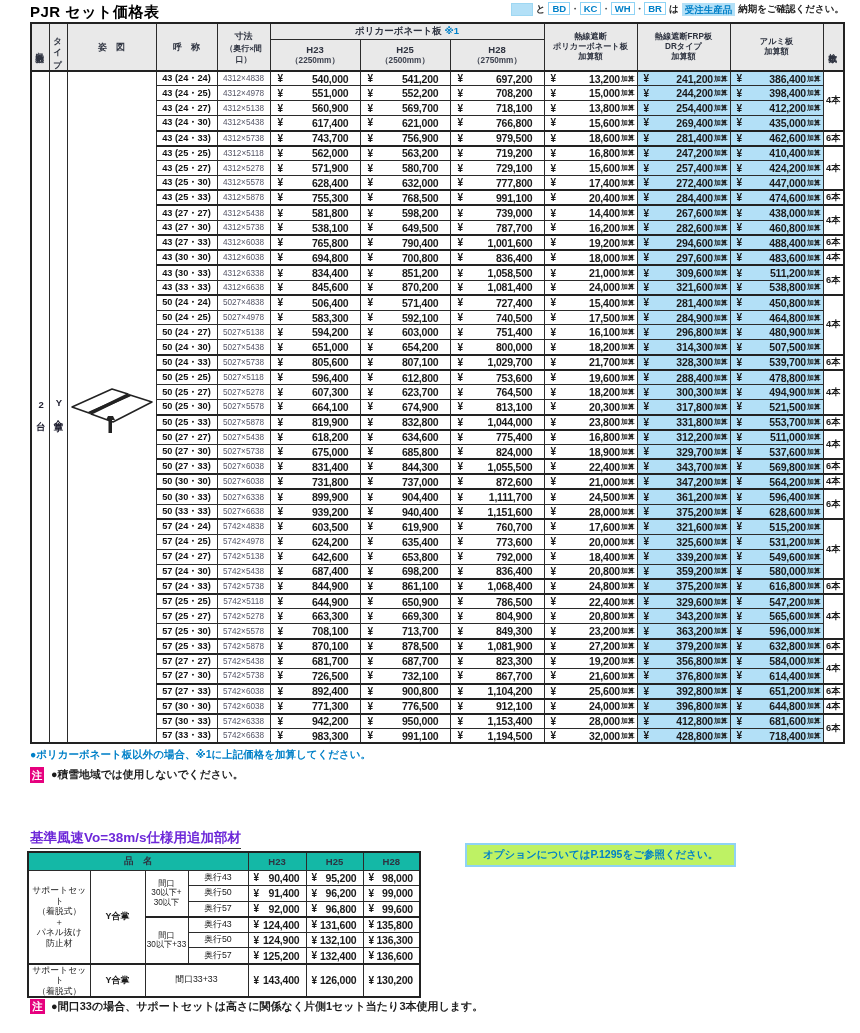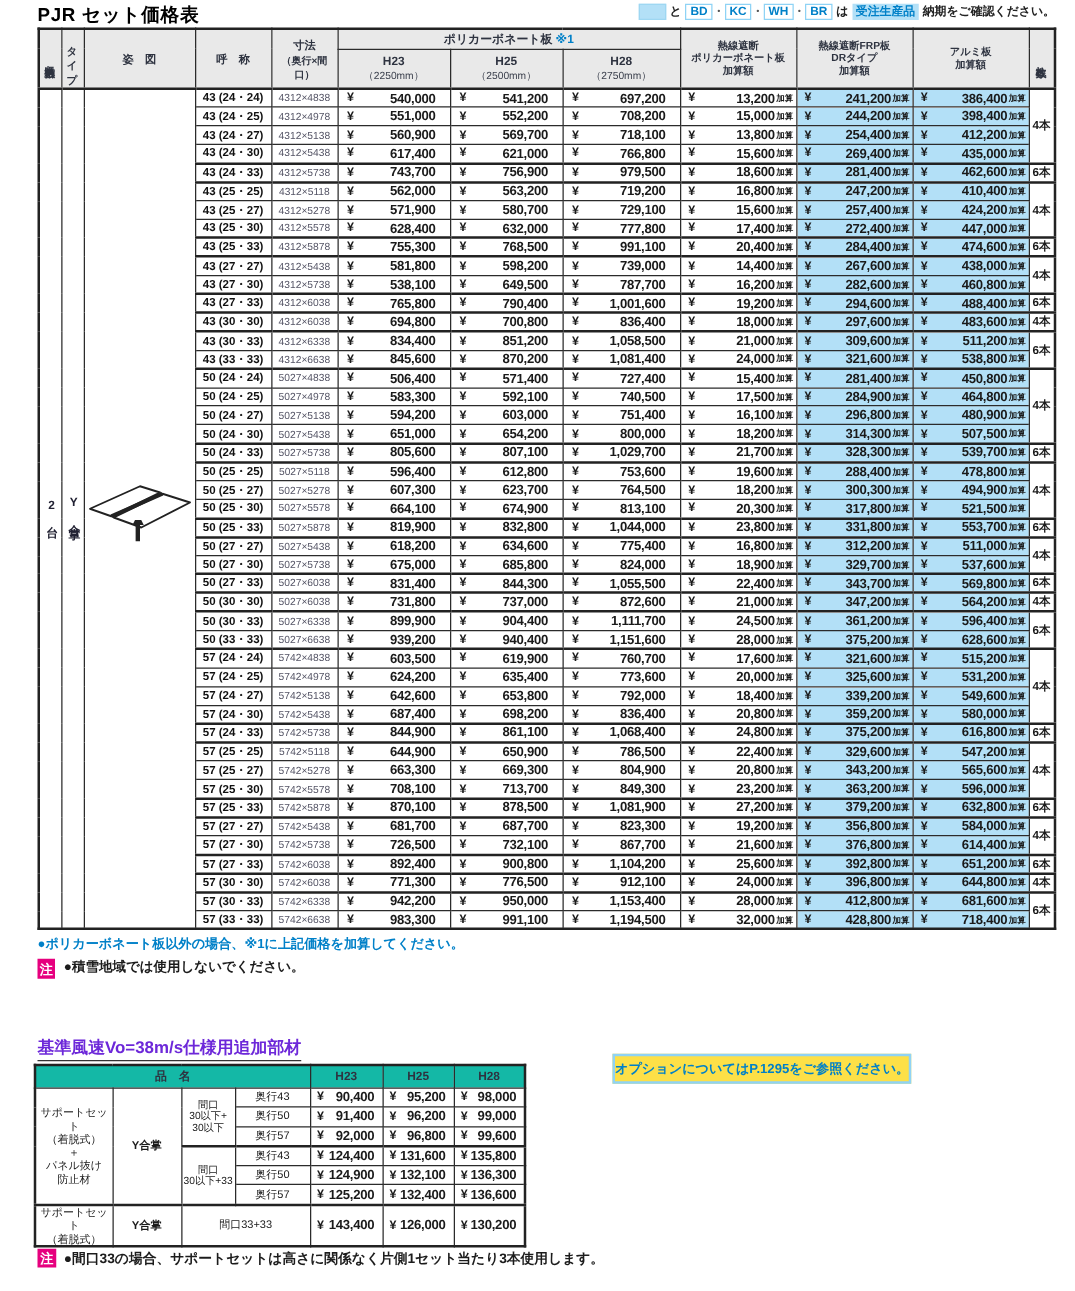--- a/index.html
+++ b/index.html
@@ -19,21 +19,21 @@
 
   
   table.main { position:absolute; left:30px; top:22px; width:813px; border-collapse:collapse; table-layout:fixed; border:2px solid #222; }
   table.main th, table.main td { border:1px solid #2b2b2b; padding:0; text-align:center; vertical-align:middle; overflow:hidden; }
   table.main thead th { background:#e9e9e9; color:#2e3340; font-weight:bold; }
   .h-main { font-size:9px; }
   .h-poly { font-size:9.5px; height:16px; }
   .h-poly .ref { color:#0080c8; font-weight:bold; }
   .h-size div:first-child { font-size:9px; } .h-size div:last-child { font-size:8px; }
   .h-hcol { height:32px; }
-  .h-hcol .hname { font-size:9.5px; } .h-hcol .hmm { font-size:8.2px; font-weight:normal; color:#3a3f4c;text-align:center; }
+  .h-hcol .hname { font-size:9.5px; } .h-hcol .hmm { font-size:8.2px; font-weight:bold; color:#3a3f4c;text-align:center; }
   .h-lines div { font-size:8.2px; line-height:10px; }
   .vtext { writing-mode:vertical-rl; text-orientation:upright; letter-spacing:1px; margin:0 auto; }
   th .vtext { font-size:8.5px; } 
   td.vcell { background:#fff; } td.vcell .vtext { font-size:9.5px; font-weight:bold; color:#223; letter-spacing:3px; }
   table.main tbody tr { height:14.93px; }
   tr.grp td { border-top:2px solid #222; }
   td.name { font-size:9.2px; font-weight:bold; color:#111; }
   td.size { font-size:8.2px; color:#556; }
   td.price .pw { display:flex; align-items:center; padding:0 11px 0 7px; }
   td.kcell .pw { padding:0 2px 0 6px; }
@@ -43,21 +43,21 @@
   td.blue { background:#b3e0f7; }
   td.posts { font-size:9.3px; font-weight:bold; }
   td.figcell { background:#fff; }
 
   
   .note-blue { position:absolute; left:30px; top:748px; color:#0080c8; font-size:10.5px; font-weight:bold; }
   .chui { position:absolute; left:30px; top:767px; display:flex; align-items:stretch; }
   .chui-badge { width:14px; background:#e6007e; color:#fff; font-size:10.5px; font-weight:bold; text-align:center; padding-top:2px; }
   .chui-lines { padding-left:7px; font-size:10.8px; font-weight:bold; color:#1c1c1c; line-height:14.5px; }
   .sec-title { position:absolute; left:30px; top:829px; font-size:13.5px; font-weight:bold; color:#6d28d9; border-bottom:1.5px solid #333; padding-bottom:1px; }
-  .option-box { position:absolute; left:465px; top:843px; border:2px solid #8fd3f5; color:#0080c8; font-size:10.5px; font-weight:bold; padding:3px 0; background:#fde047;margin-left:25px; }
+  .option-box { position:absolute; left:465px; top:843px; border:2px solid #8fd3f5; color:#0080c8; font-size:10.5px; font-weight:bold; padding:3px 16px; background:#bef264; }
 
   
   table.support { position:absolute; left:27px; top:851px; width:392px; border-collapse:collapse; table-layout:fixed; border:2px solid #222; }
   table.support th, table.support td { border:1px solid #2b2b2b; padding:0; text-align:center; vertical-align:middle; }
   table.support thead th { background:#14b8a6; color:#2e3340; font-weight:bold; font-size:9.5px; height:18px; }
   table.support tbody tr { height:15.6px; }
   table.support tr.grp td { border-top:2px solid #222; }
   table.support tr.last { height:30px; }
   td.pname { font-size:8.8px; font-weight:normal; line-height:10.5px; }
   td.ptype { font-size:9px; font-weight:bold; }

